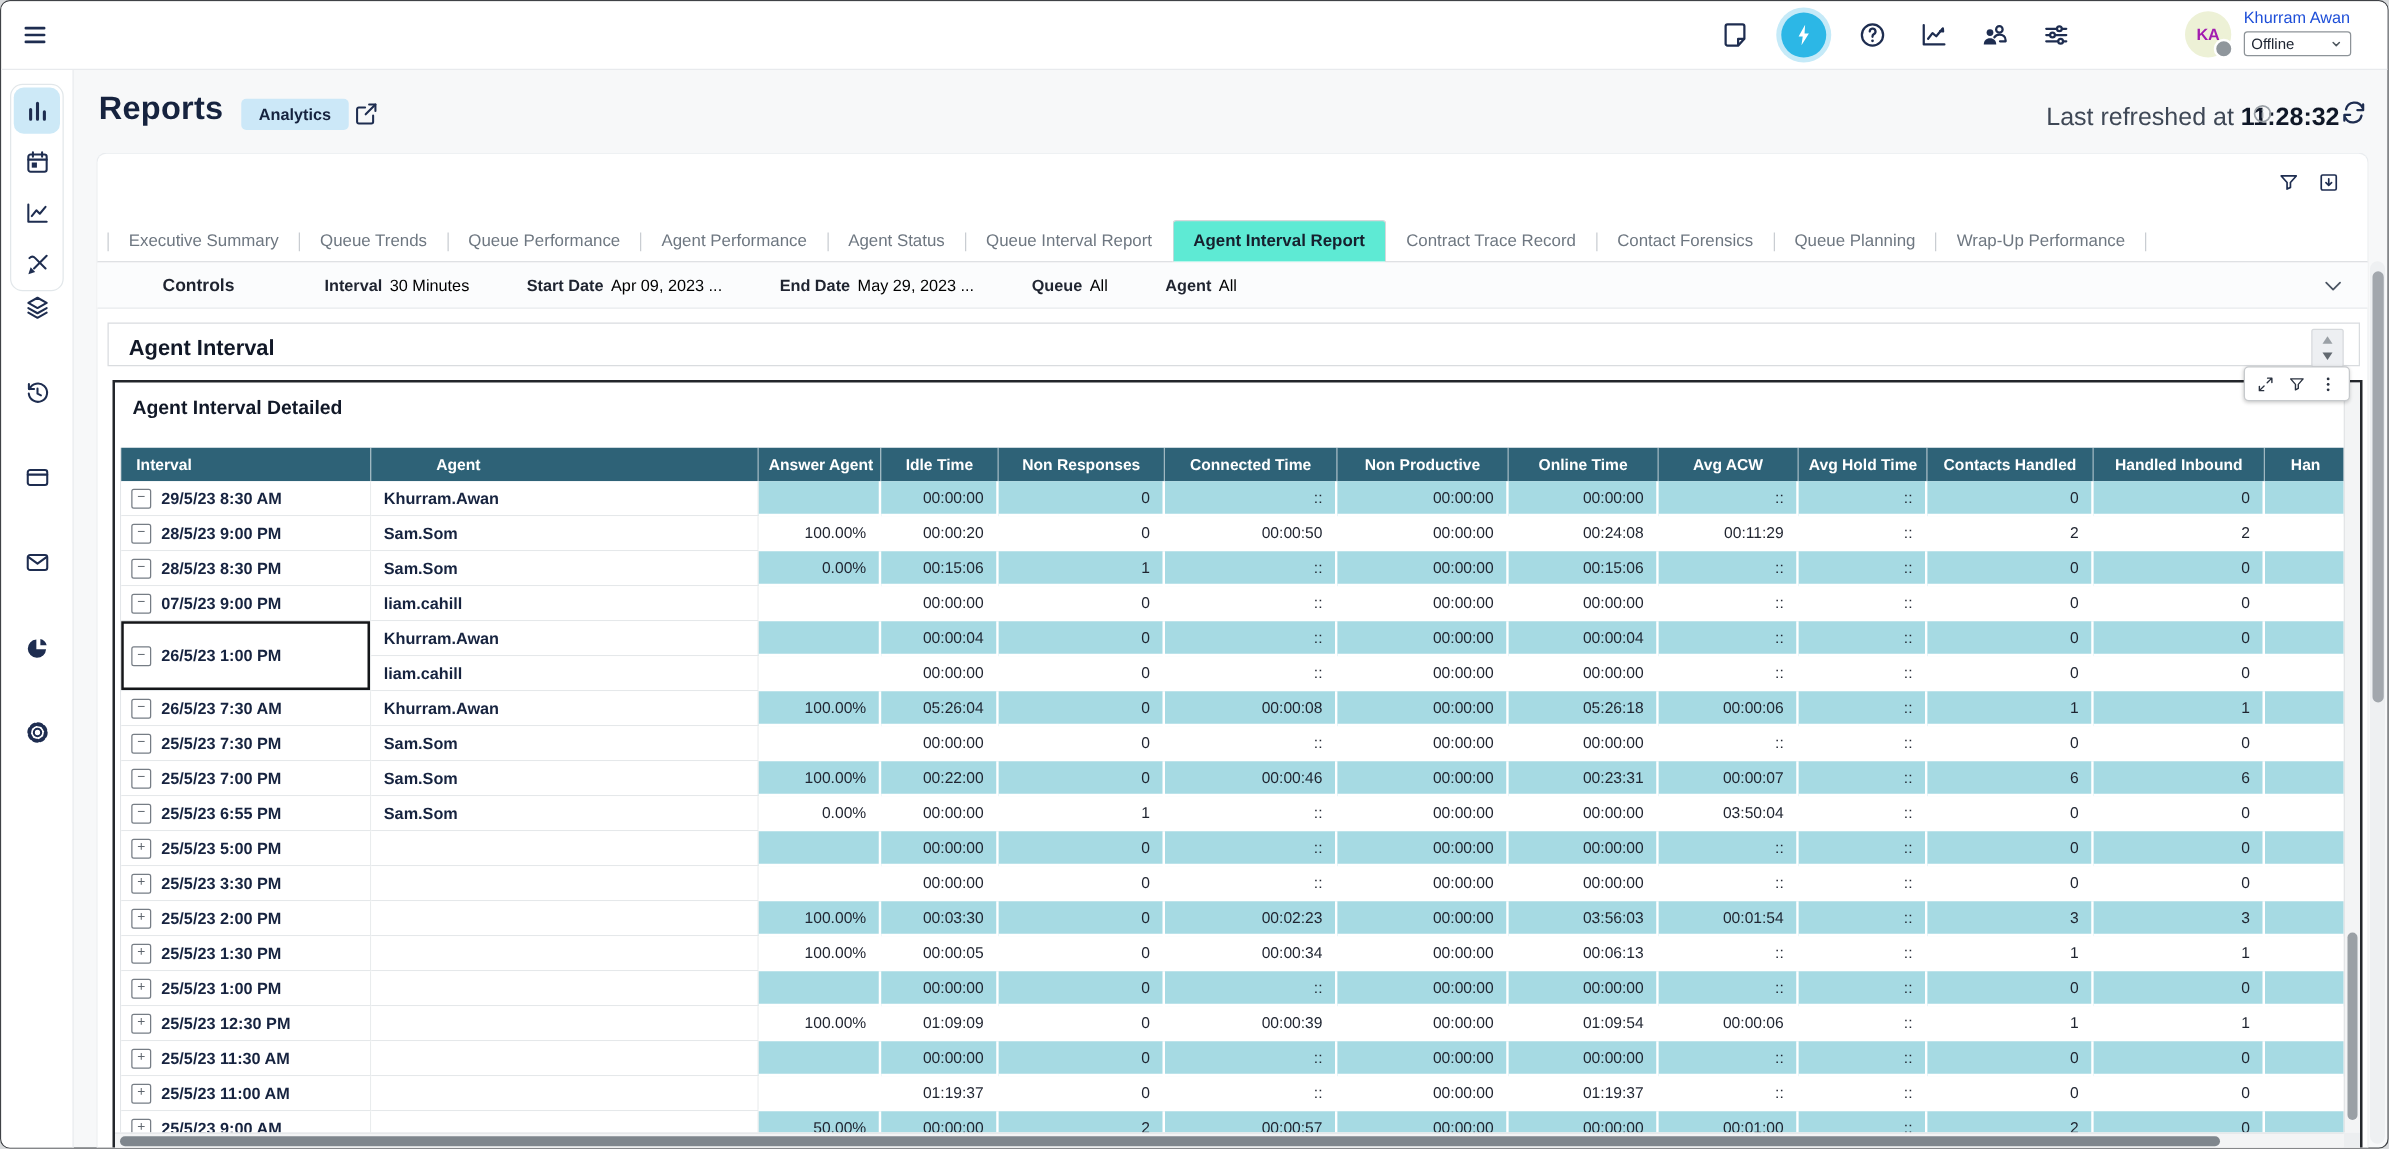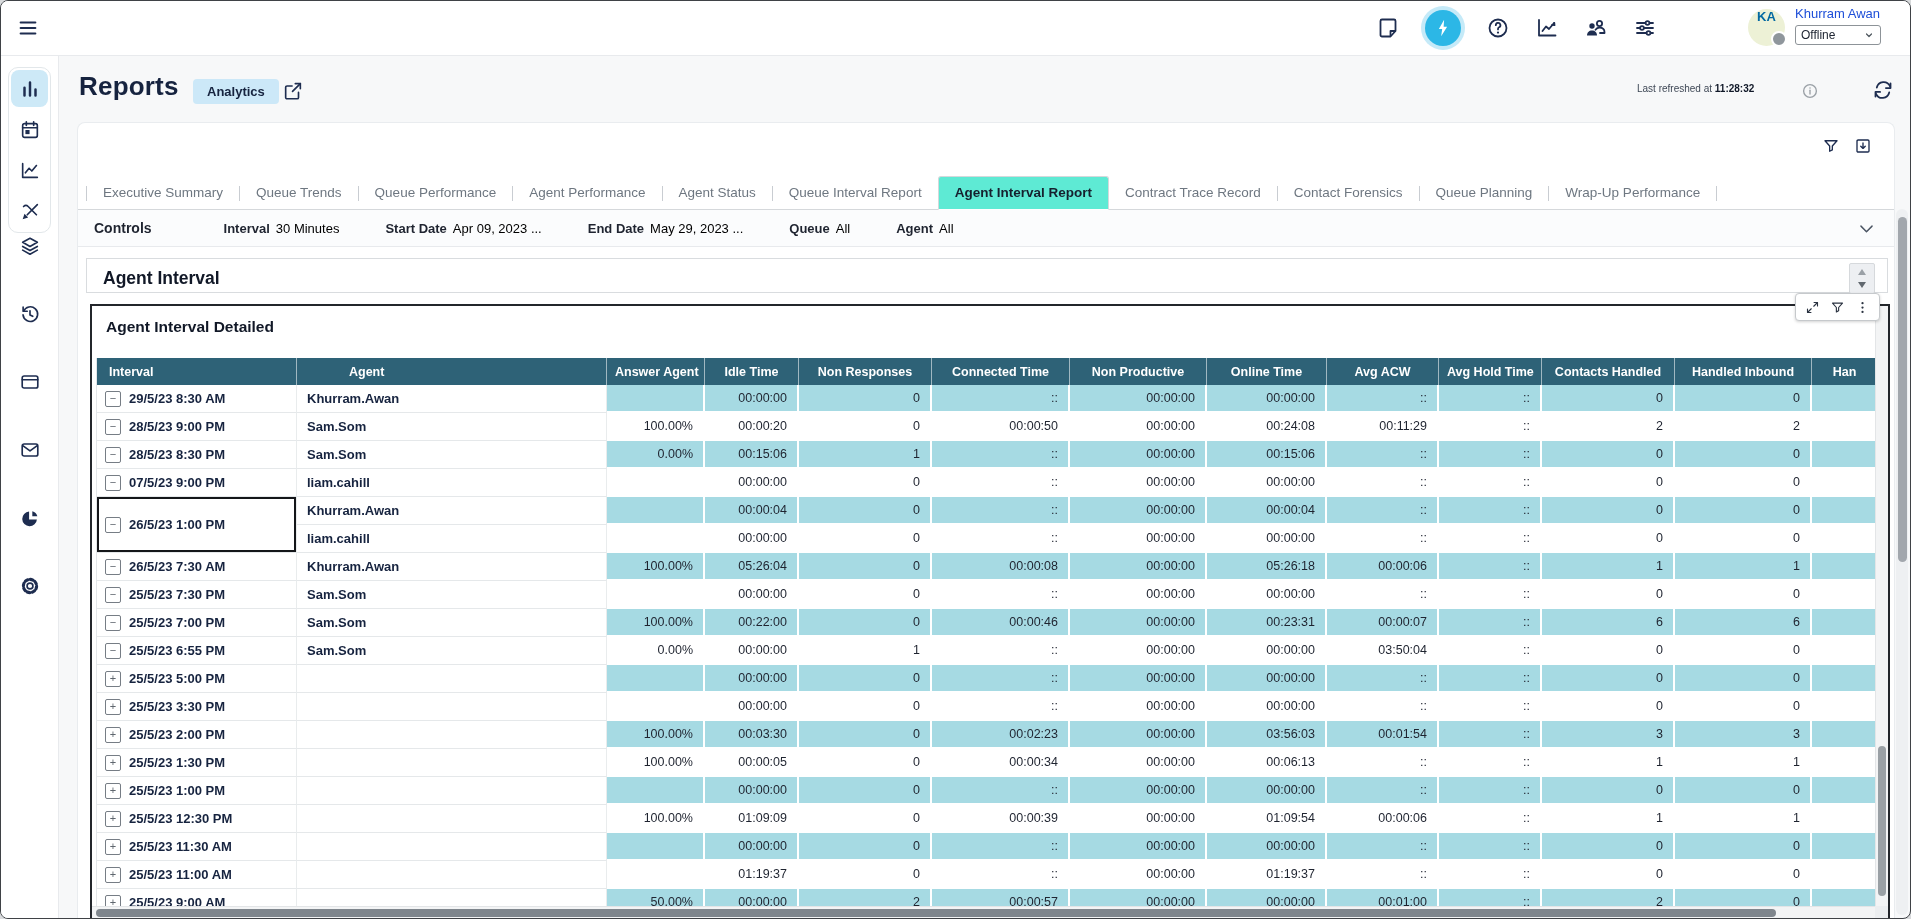--- a/index.html
+++ b/index.html
@@ -7,53 +7,53 @@
   .icon{display:inline-block;color:#1e2d50;}
   .icon svg{width:100%;height:100%;display:block;}
   .icon svg :where(path,rect,circle){stroke:currentColor;fill:none;stroke-width:1.8;stroke-linecap:round;stroke-linejoin:round;}
   
   .topbar{position:absolute;left:0;top:0;width:100%;height:54px;background:#fff;border-bottom:1px solid #e8eaed;z-index:6;}
   .menu-btn{position:absolute;left:16px;top:16px;width:22px;height:22px;cursor:pointer;}
   .topbar-icons{position:absolute;left:1375px;top:9px;display:flex;align-items:center;gap:25px;height:36px;}
   .top-ic{width:24px;height:24px;color:#1e2d50;cursor:pointer;}
   .top-ic.flash{width:36px;height:36px;background:#2cb7e6;border-radius:50%;box-shadow:0 0 0 4px #c5eaf8;display:flex;align-items:center;justify-content:center;}
   .top-ic.flash svg{width:22px;height:22px;}
-  .avatar{position:absolute;left:1747px;top:8px;width:37px;height:37px;border-radius:50%;background:#edf1d6;color:#0369a1;font-size:13px;font-weight:700;display:flex;justify-content:center;}
+  .avatar{position:absolute;left:1747px;top:8px;width:37px;height:37px;border-radius:50%;background:#edf1d6;color:#a21caf;font-size:13px;font-weight:700;display:flex;align-items:center;justify-content:center;}
   .avatar .dot{position:absolute;right:-2px;bottom:-1px;width:12px;height:12px;border-radius:50%;background:#8f969c;border:2px solid #fff;}
   .userblock{position:absolute;left:1794px;top:5px;}
   .username{font-size:13px;font-weight:400;color:#1d4ed8;line-height:16px;}
   .status-select{margin-top:3px;width:86px;height:20px;border:1px solid #8d9398;border-radius:3px;background:#fff;font-size:12px;color:#202734;display:flex;align-items:center;justify-content:space-between;padding:0 5px;box-sizing:border-box;cursor:pointer;}
   .status-select .icon{width:12px;height:12px;color:#4d565e;}
   
   .sidebar{position:absolute;left:0;top:54px;width:57px;height:865px;background:#fff;border-right:1px solid #e8eaed;z-index:5;}
   .side-group{position:absolute;left:7px;top:12px;width:43px;border:1px solid #e2e7ea;border-radius:10px;padding:2px;box-sizing:border-box;display:flex;flex-direction:column;gap:4px;background:#fff;}
   .side-rest{position:absolute;left:7px;top:172px;width:43px;display:flex;flex-direction:column;gap:31px;align-items:center;}
   .side-item{width:37px;height:37px;border-radius:8px;display:flex;align-items:center;justify-content:center;cursor:pointer;}
   .side-item.active{background:#cde9f7;}
   .side-item .icon{width:22px;height:22px;}
   
   .page-title{position:absolute;left:78px;top:70px;font-size:26px;font-weight:700;color:#16233f;letter-spacing:.2px;}
   .badge{position:absolute;left:192px;top:78px;background:#cce8f8;color:#16233f;font-size:13px;font-weight:700;padding:5px 14px;border-radius:4px;}
   .ext-link{position:absolute;left:281px;top:79px;width:22px;height:22px;cursor:pointer;}
-  .refreshed{position:absolute;left:1636px;top:82px;font-size:10px;color:#3f4856;white-space:nowrap;}
+  .refreshed{position:absolute;left:1636px;top:82px;font-size:20px;color:#3f4856;white-space:nowrap;}
   .refreshed b{color:#101828;}
   .info-ic{position:absolute;left:1800px;top:81px;width:18px;height:18px;color:#9aa0a6;cursor:pointer;}
   .refresh-ic{position:absolute;left:1870px;top:77px;width:24px;height:24px;cursor:pointer;}
   
   .card{position:absolute;left:76px;top:121px;width:1818px;height:798px;background:#fff;border:1px solid #e9ecef;border-bottom:none;border-radius:8px 8px 0 0;box-sizing:border-box;}
   .card-tools{position:absolute;right:22px;top:14px;display:flex;gap:14px;color:#39404c;}
   .card-tools .icon{width:18px;height:18px;cursor:pointer;}
   
   .tabs{position:absolute;left:0;top:54px;width:100%;height:33px;display:flex;align-items:flex-end;border-bottom:1px solid #d5d8db;padding-left:8px;box-sizing:border-box;}
   .tab{font-size:13.5px;color:#6e7781;padding:0 16px;line-height:32px;height:32px;white-space:nowrap;cursor:pointer;}
   .tab.active{background:#5eead4;border:1px solid #d5d8db;border-bottom:1px solid #fff;margin-bottom:-1px;border-radius:3px 3px 0 0;font-weight:700;color:#16202e;}
   .tab-div{width:1px;height:15px;background:#c9cdd2;align-self:center;}
   
   .controls{position:absolute;left:0;top:87px;width:100%;height:37px;background:#fbfcfd;border-bottom:1px solid #e8eaed;display:flex;align-items:center;padding-left:16px;box-sizing:border-box;}
-  .controls-title{font-size:14px;font-weight:700;color:#1f2430;margin-right:72px;cursor:pointer;}
+  .controls-title{font-size:14px;font-weight:700;color:#1f2430;margin-right:72px;cursor:pointer;margin-left:36px;}
   .filters{display:flex;gap:46px;align-items:center;}
   .filter{display:flex;gap:6px;align-items:center;cursor:pointer;white-space:nowrap;}
   .flabel{font-size:13px;font-weight:700;color:#1f2430;}
   .fvalue{font-size:13px;color:#000000;}
   .controls-chev{position:absolute;right:18px;top:9px;width:19px;height:19px;color:#4b5563;cursor:pointer;}
   
   .section-box{position:absolute;left:8px;top:135px;width:1802px;height:35px;border:1px solid #d9dcdf;background:#fff;box-sizing:border-box;}
   .section-title{position:absolute;left:16px;top:9px;font-size:17.5px;font-weight:700;color:#111827;}
   .spinner{position:absolute;right:12px;top:4px;width:26px;height:31px;background:#edeff2;border:1px solid #d6d9dc;border-radius:2px;display:flex;flex-direction:column;align-items:center;justify-content:center;gap:7px;box-sizing:border-box;}
   .tri-up{width:0;height:0;border-left:4.5px solid transparent;border-right:4.5px solid transparent;border-bottom:6px solid #9aa0a6;cursor:pointer;}

